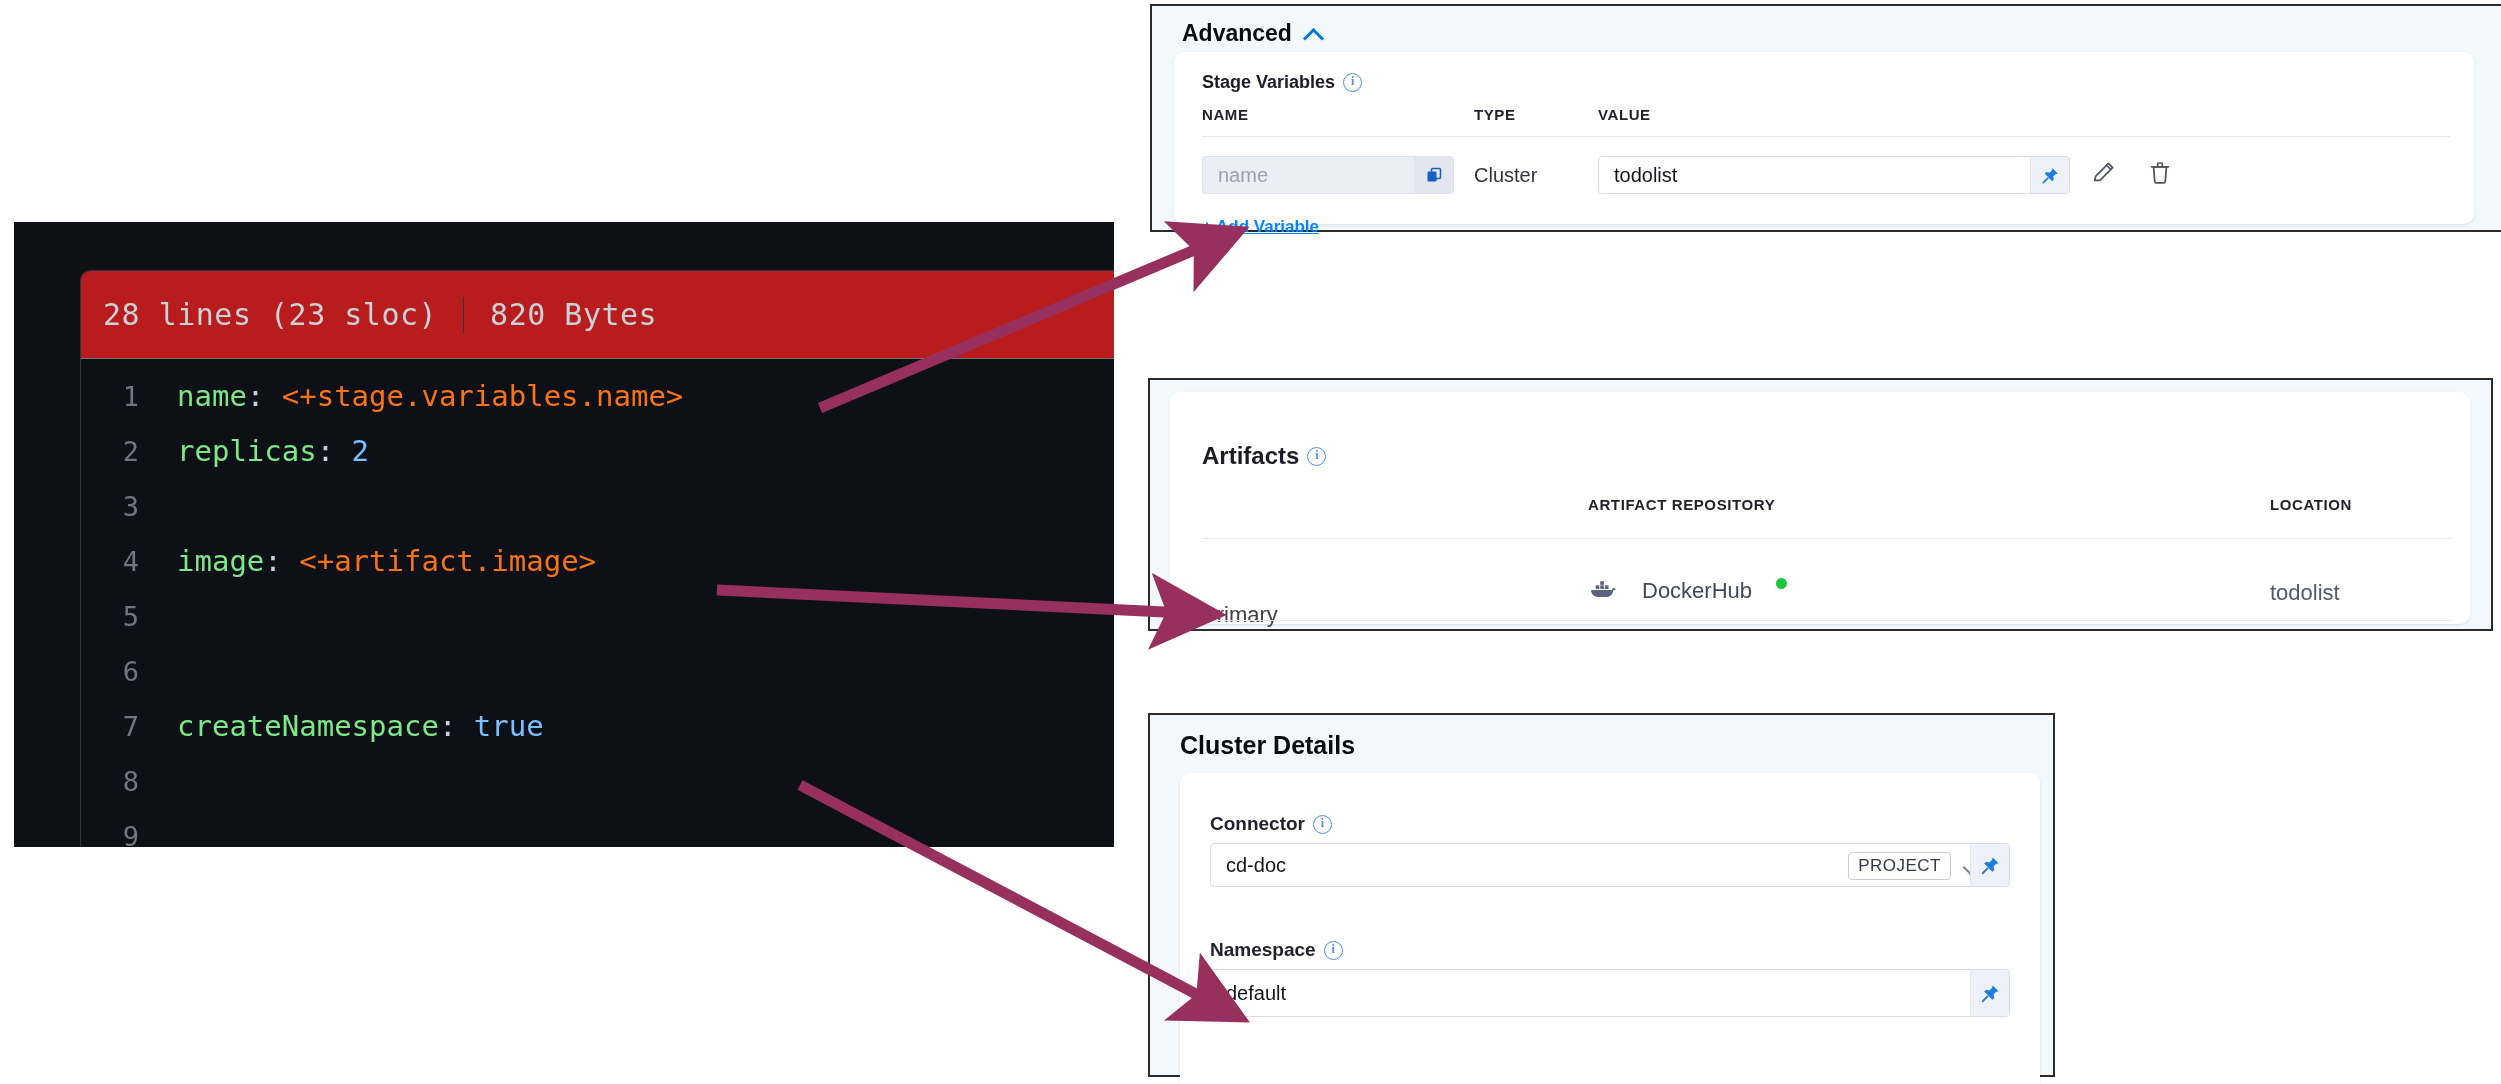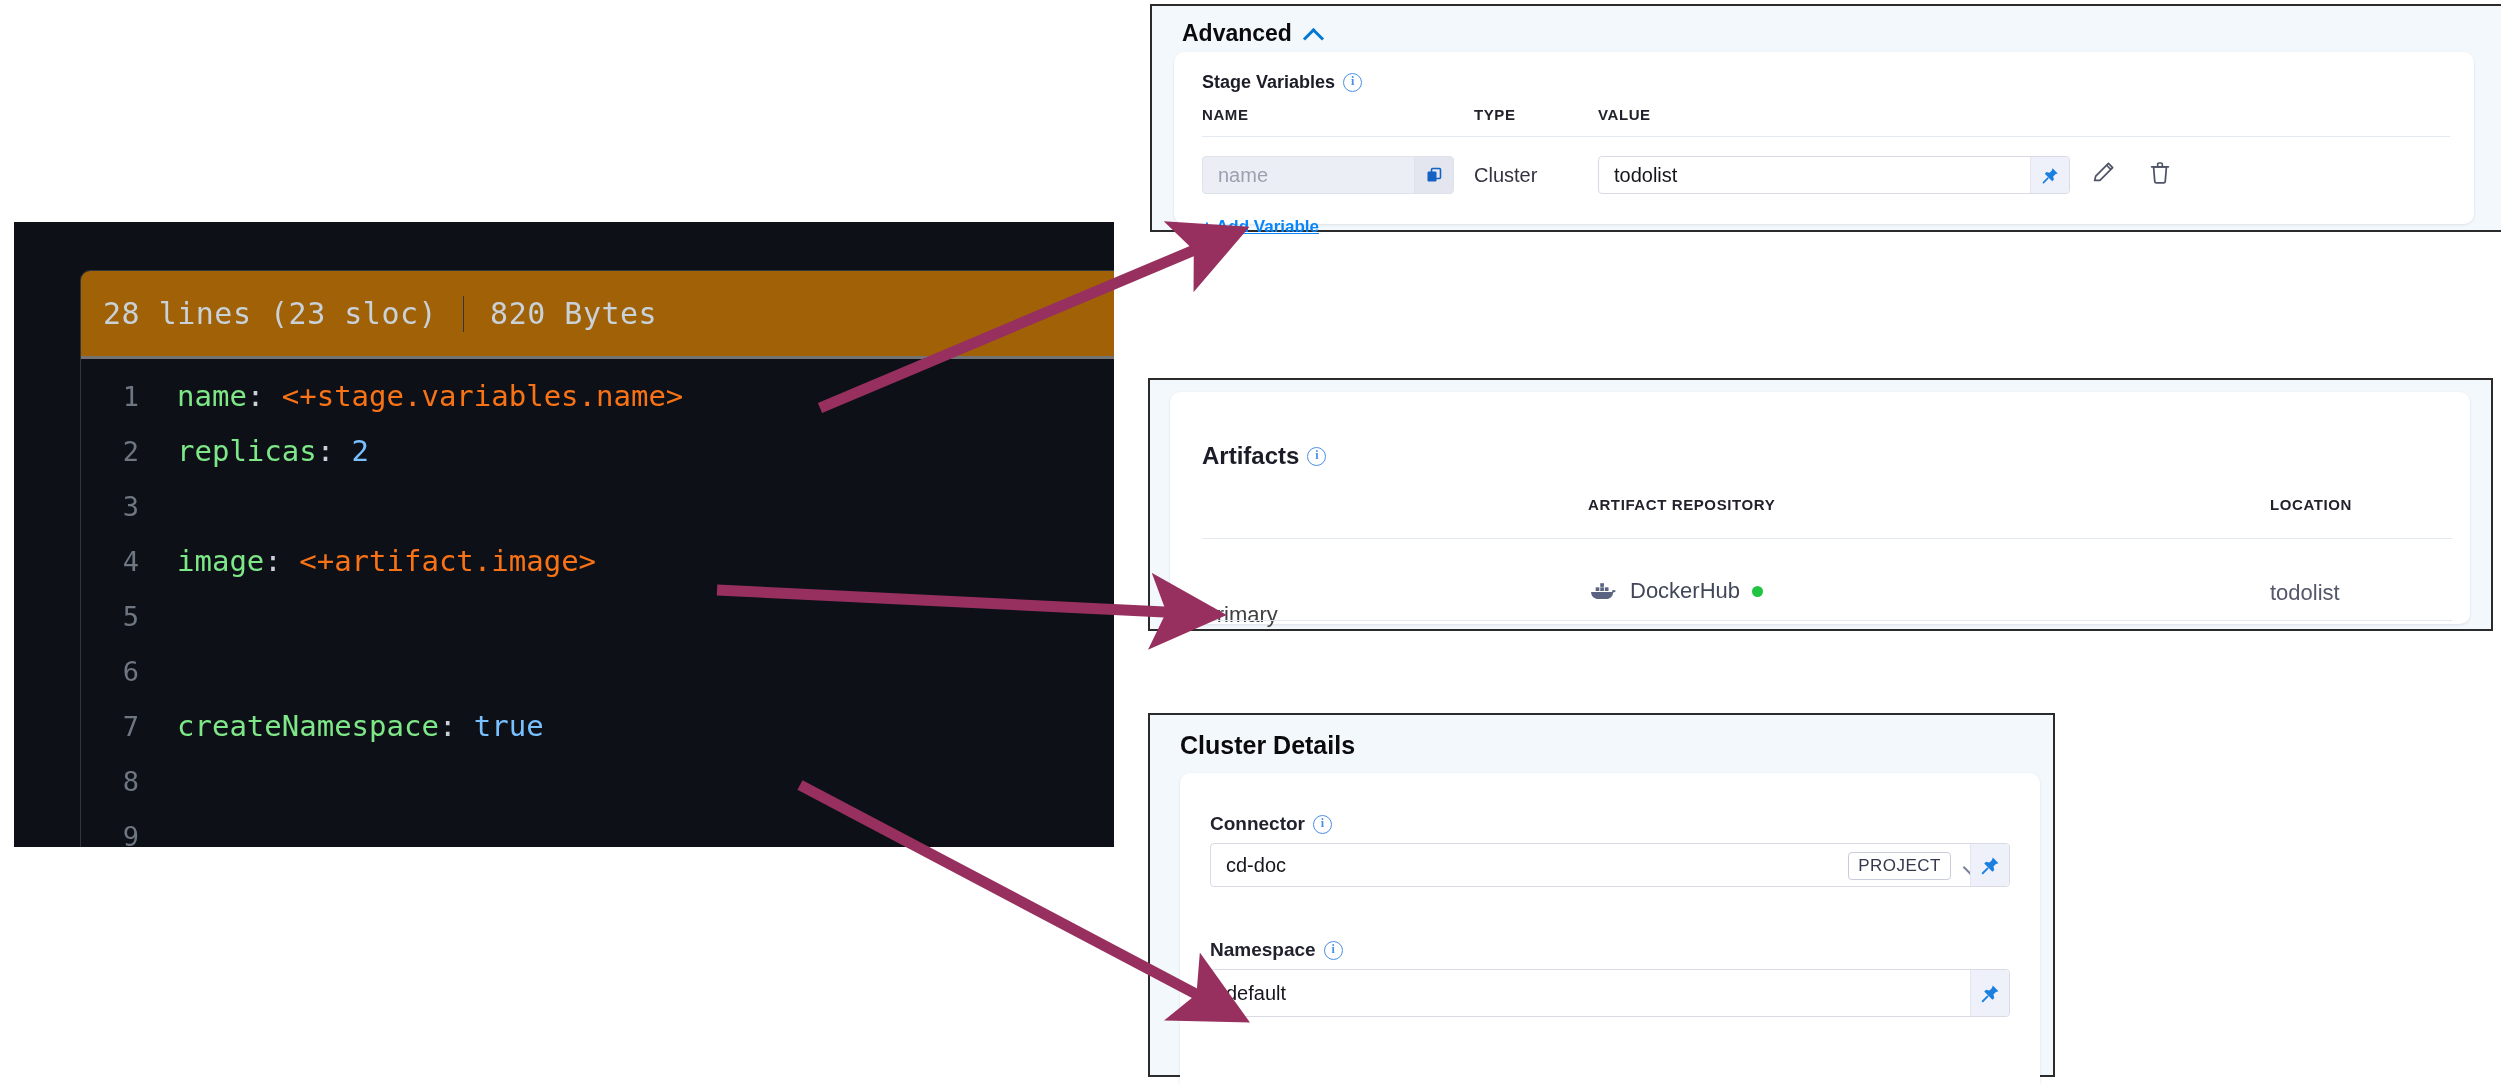--- a/index.html
+++ b/index.html
@@ -31,22 +31,22 @@
     top: 48px;
     right: -40px;
     bottom: -40px;
     border: 1px solid #30363d;
     border-radius: 10px 0 0 0;
     background: #0d1117;
     overflow: hidden;
   }
   #code-meta {
     height: 88px;
-    background: #a16207;
-    border-bottom: 3px solid #737373;
+    background: #b91c1c;
+    border-bottom: 1px solid #737373;
     display: flex;
     align-items: center;
     padding-left: 22px;
     box-sizing: border-box;
     text-align: center;
   }
   .meta-text {
     font-family: "DejaVu Sans Mono", "Liberation Mono", monospace;
     font-size: 30px;
     color: #c9d1d9;
@@ -220,22 +220,22 @@
   #artifacts-card { left: 20px; top: 12px; width: 1300px; height: 232px; }
   .artifact-cell {
     position: absolute;
     font-size: 22px;
     color: #404040;
     margin-top: 22px;
   }
   .repo-cell {
     position: absolute;
     display: flex;
-    align-items: center;
-    gap: 12px;
+    align-items: flex-start;
+    gap: 24px;
     font-size: 22px;
     color: #414759;
   }
   .green-dot {
     width: 11px; height: 11px;
     border-radius: 50%;
     background: #20c441;
     display: inline-block;
   }
   .loc-cell {

